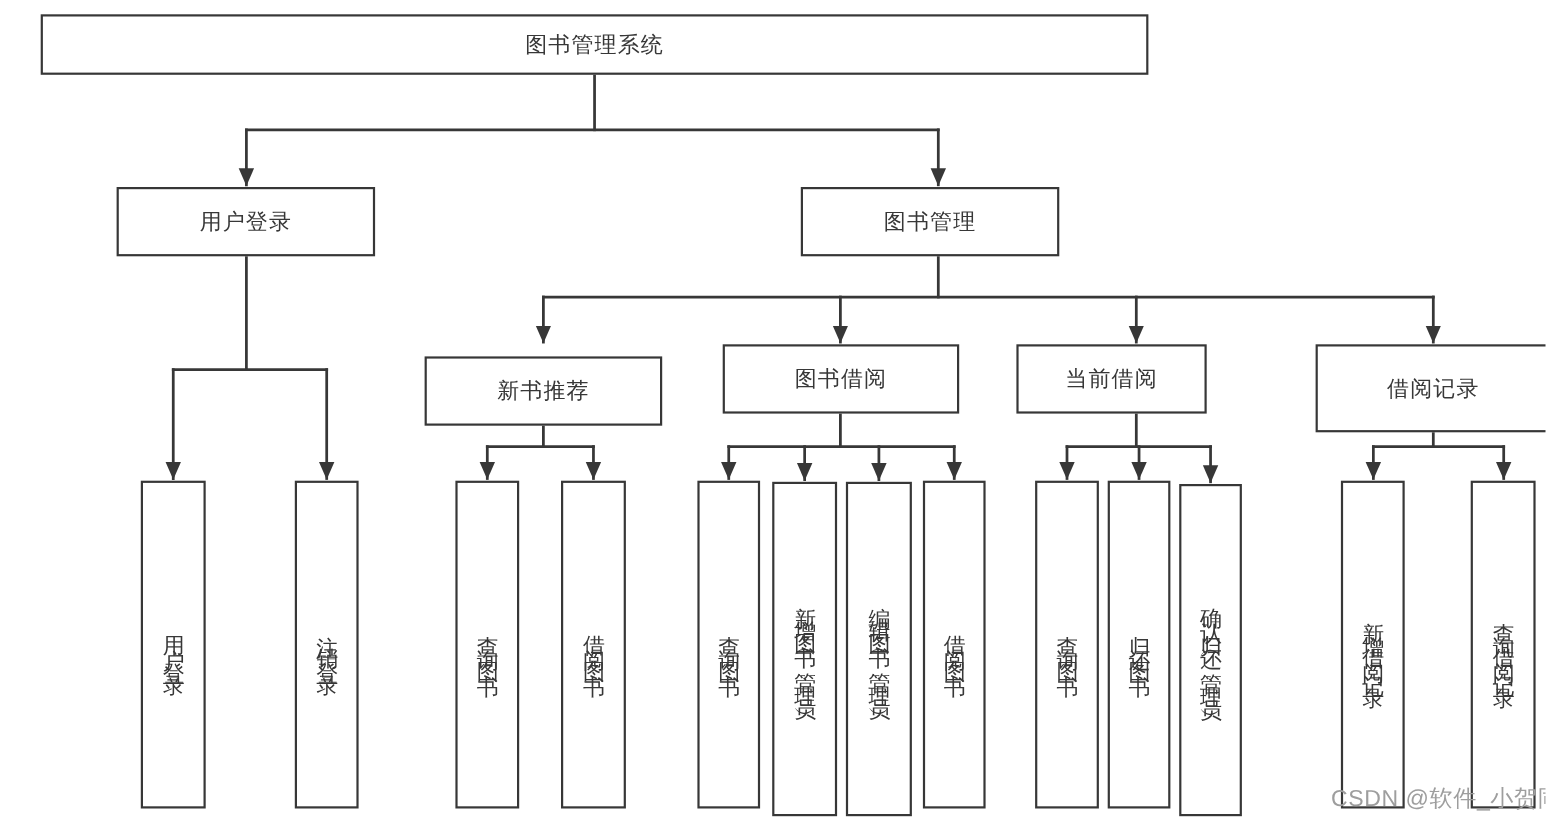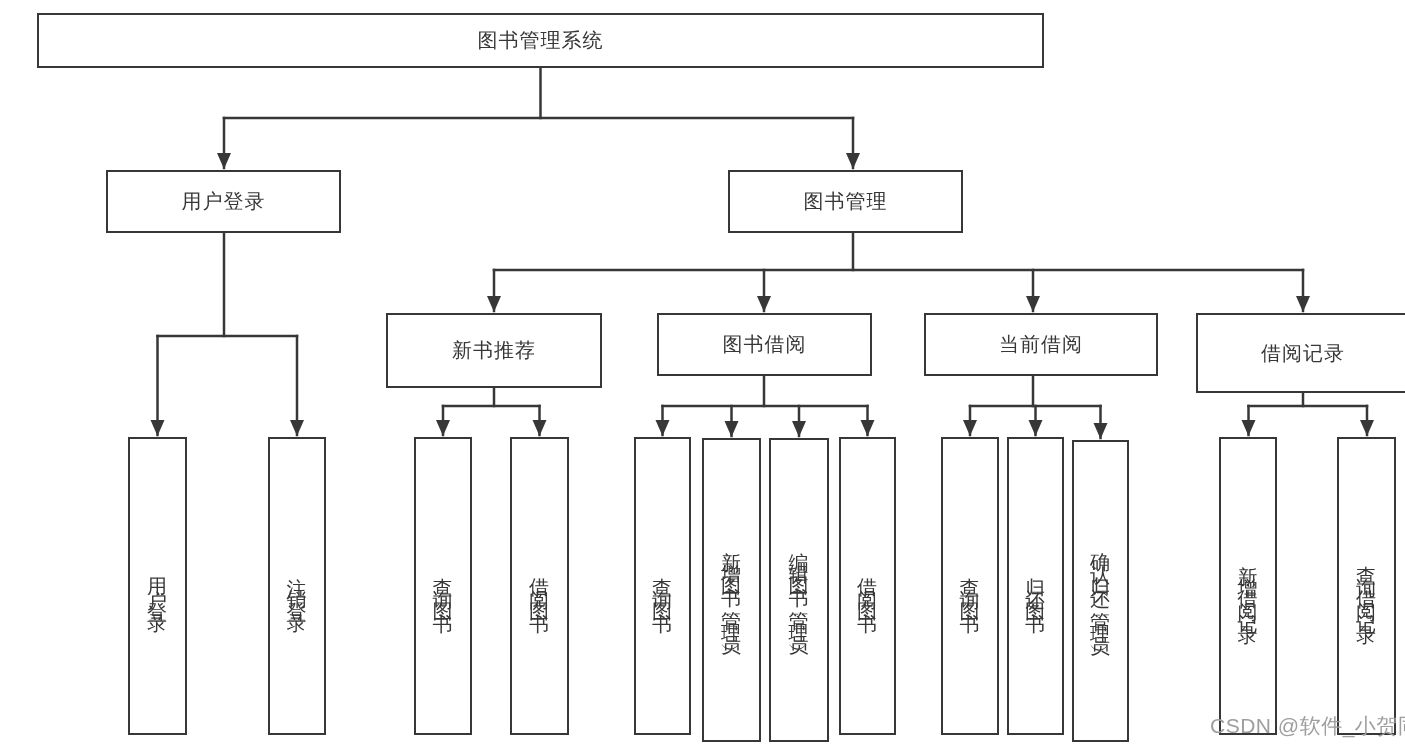--- a/index.html
+++ b/index.html
@@ -106,27 +106,27 @@
     <span class="lbl">图书管理系统</span>
   </div>
 
   <div class="node" style="left:82px;top:170px;width:235px;height:63px;">
     <span class="lbl">用户登录</span>
   </div>
   <div class="node" style="left:704px;top:170px;width:235px;height:63px;">
     <span class="lbl">图书管理</span>
   </div>
 
-  <div class="node" style="left:362px;top:313px;width:216px;height:75px;">
+  <div class="node" style="left:362px;top:324px;width:216px;height:63px;">
     <span class="lbl">新书推荐</span>
   </div>
   <div class="node" style="left:633px;top:313px;width:215px;height:63px;text-align:right;">
     <span class="lbl">图书借阅</span>
   </div>
-  <div class="node" style="left:900px;top:313px;width:234px;height:63px;">
+  <div class="node" style="left:900px;top:313px;width:173px;height:63px;">
     <span class="lbl">当前借阅</span>
   </div>
   <div class="node" style="left:1172px;top:313px;width:214px;height:80px;">
     <span class="lbl">借阅记录</span>
   </div>
 
   <div class="node leaf" style="left:104px;top:437px;width:59px;height:298px;">
     <span class="lbl">用户登录</span>
   </div>
   <div class="node leaf" style="left:244px;top:437px;width:58px;height:298px;">

